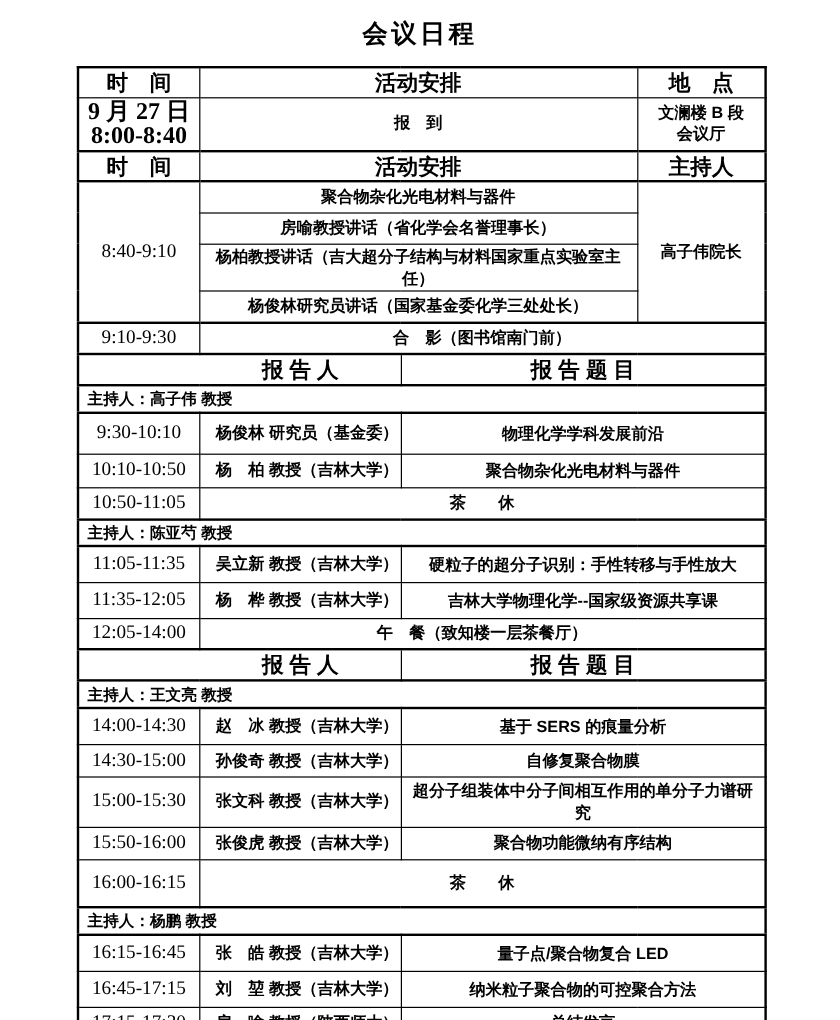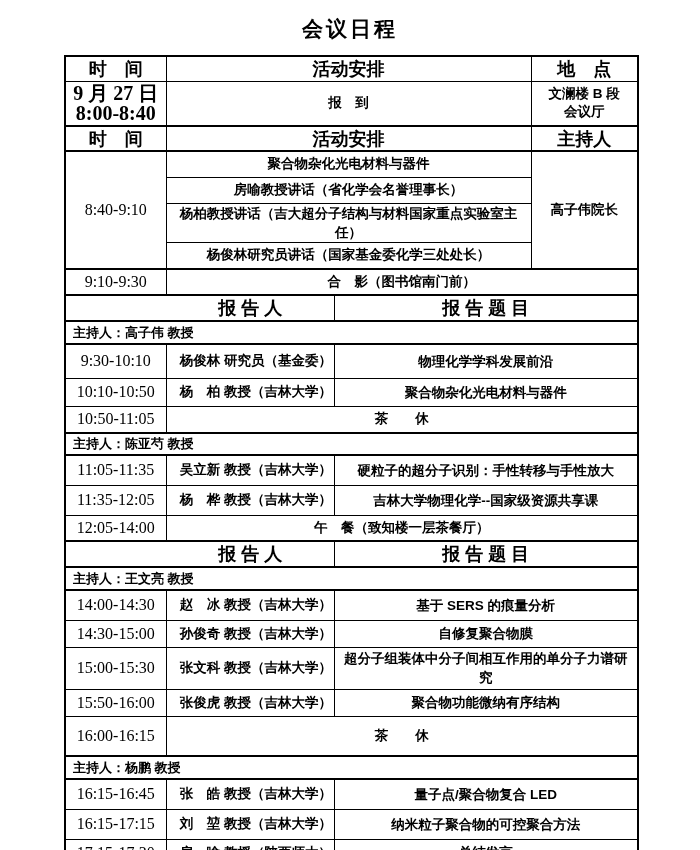--- a/index.html
+++ b/index.html
@@ -205,21 +205,21 @@
 
     <tr style="height:23px" class="mod bt2 bb2">
       <td colspan="4">主持人：杨鹏 教授</td>
     </tr>
     <tr style="height:30px">
       <td class="time">16:15-16:45</td>
       <td class="speaker">张　皓 教授（吉林大学）</td>
       <td colspan="2" class="talk-title">量子点/聚合物复合 LED</td>
     </tr>
     <tr style="height:30px">
-      <td class="time">16:15-17:15</td>
+      <td class="time">16:45-17:15</td>
       <td class="speaker">刘　堃 教授（吉林大学）</td>
       <td colspan="2" class="talk-title">纳米粒子聚合物的可控聚合方法</td>
     </tr>
     <tr style="height:28px">
       <td class="time">17:15-17:30</td>
       <td class="speaker">房　喻 教授（陕西师大）</td>
       <td colspan="2" class="talk-title">总结发言</td>
     </tr>
   </tbody>
     </table>

